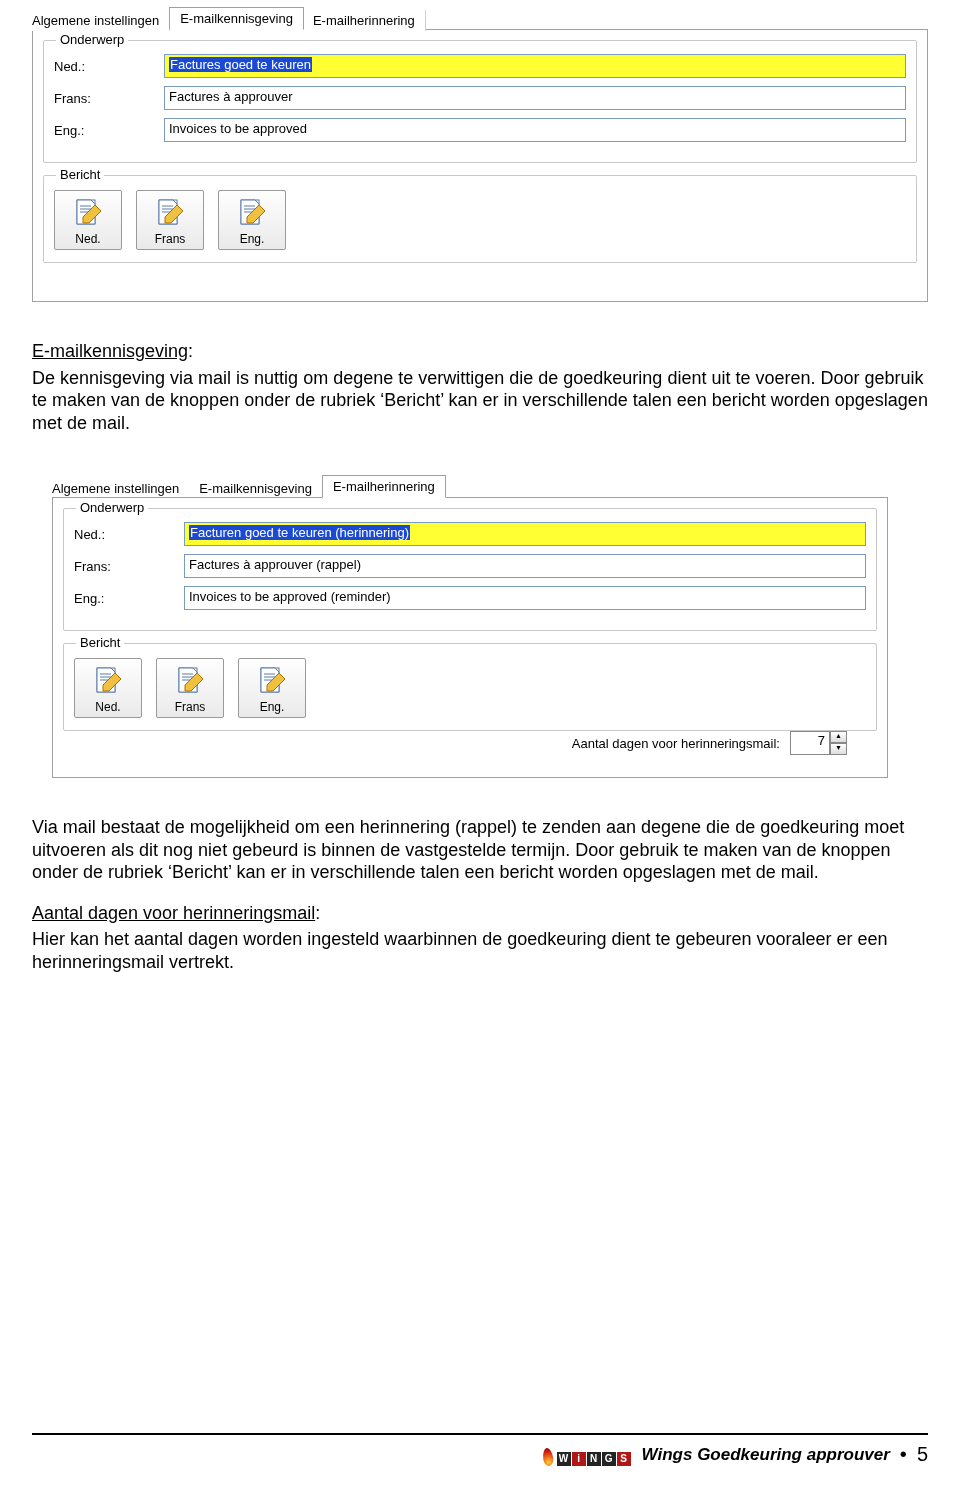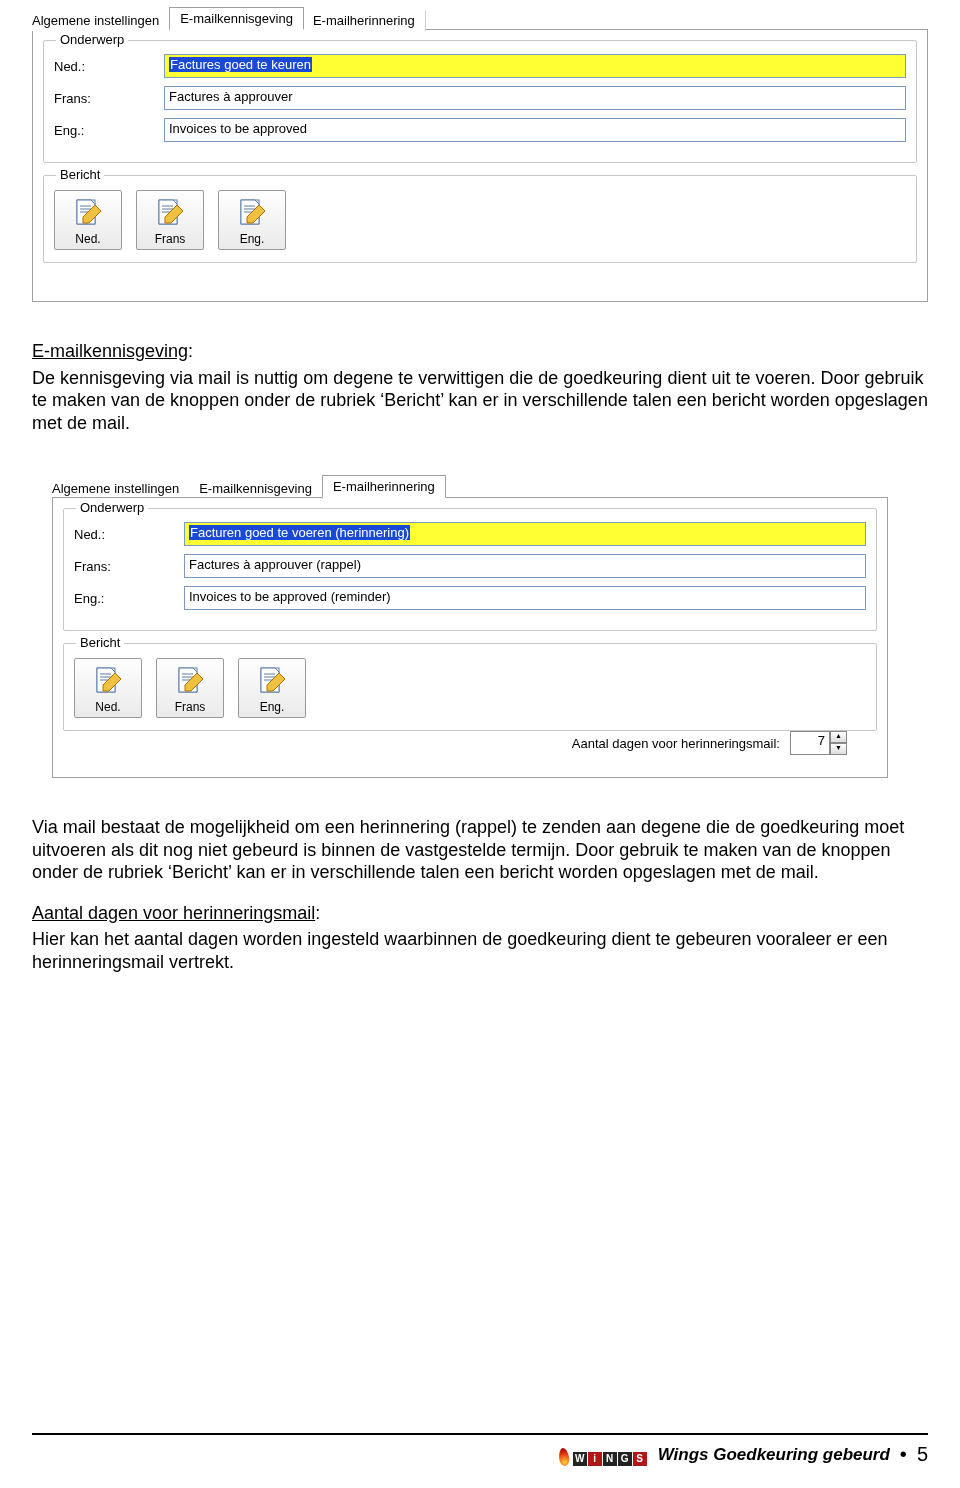--- a/index.html
+++ b/index.html
@@ -135,21 +135,21 @@
       <div class="tab inactive">Algemene instellingen</div>
       <div class="tab inactive">E-mailkennisgeving</div>
       <div class="tab active">E-mailherinnering</div>
     </div>
     <div class="panel relpanel" style="padding-bottom:42px;">
       <div class="group">
         <div class="group-title">Onderwerp</div>
         <div class="row">
             <div class="lbl">Ned.:</div>
           <div class="textinput hl">
-            <span class="hl-span" style="background:#1a49d6;color:#fff;padding:0 1px;">Facturen goed te voeren (herinnering)</span>
+            <span class="hl-span" style="background:#1a49d6;color:#fff;padding:0 1px;">Facturen goed te keuren (herinnering)</span>
           </div>
           </div>
         <div class="row">
             <div class="lbl">Frans:</div>
           <div class="textinput">Factures à approuver (rappel)</div>
           </div>
         <div class="row">
             <div class="lbl">Eng.:</div>
           <div class="textinput">Invoices to be approved (reminder)</div>
           </div>
@@ -224,18 +224,18 @@
     <div class="logo">
       <div class="flame"></div>
       <div class="logo-letters">
         <span>W</span>
           <span class="red">i</span>
           <span>N</span>
           <span>G</span>
           <span class="red">S</span>
       </div>
     </div>
-    <span class="footer-text">Wings Goedkeuring gebeurd</span>
+    <span class="footer-text">Wings Goedkeuring approuver</span>
     <span class="bullet">•</span>
     <span class="footer-page">5</span>
   </div>
 
 </div>
 
 </body></html>

